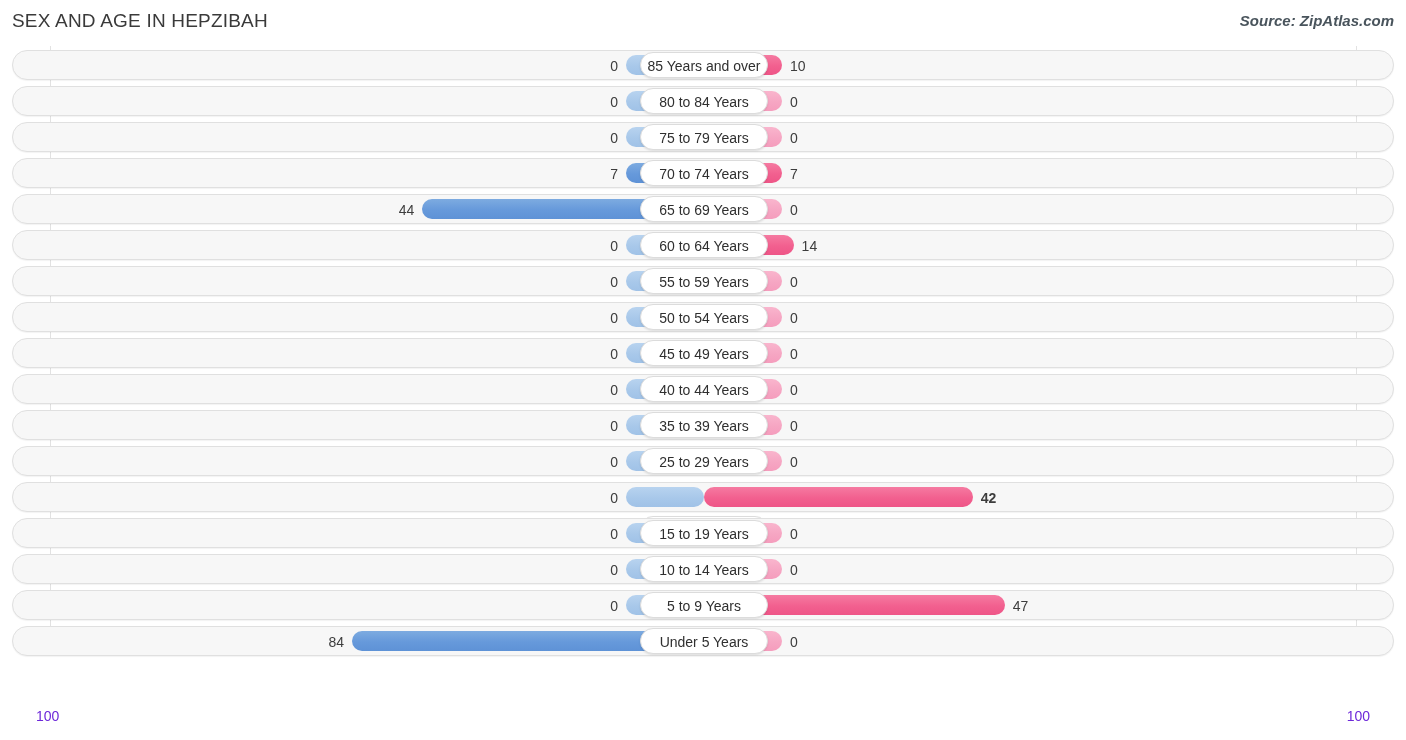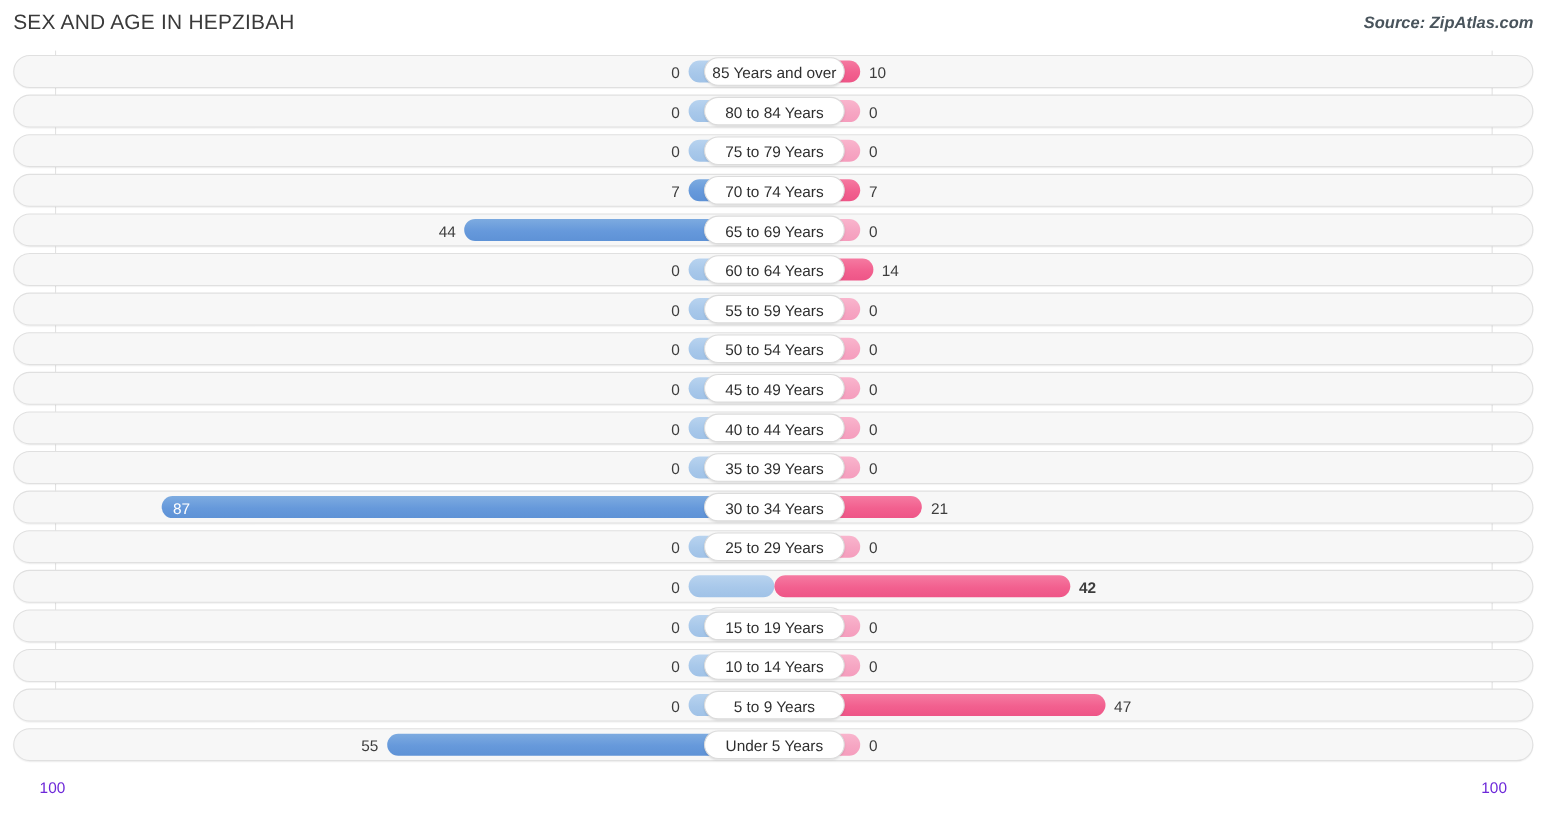--- a/index.html
+++ b/index.html
@@ -255,27 +255,20 @@
         <div class="age-pill" style="left: 627px; width: 128px;">40 to 44 Years</div>
       </div>
       <div class="row">
         <div class="bar bar-male zeroish" style="left: 613px; width: 78px;"></div>
         <div class="bar bar-female zeroish" style="left: 691px; width: 78px;"></div>
         <div class="val val-male" style="left: 545px; width: 60px;">0</div>
         <div class="val val-female" style="left: 777px; width: 60px;">0</div>
         <div class="age-pill" style="left: 627px; width: 128px;">35 to 39 Years</div>
       </div>
       <div class="row">
-        <div class="bar bar-male" style="left: 134.2px; width: 556.8px;"></div>
-        <div class="bar bar-female" style="left: 691px; width: 134.4px;"></div>
-        <div class="val val-male inside" style="left: 144.2px; width: 60px; text-align: left;">87</div>
-        <div class="val val-female" style="left: 833.4px; width: 60px;">21</div>
-        <div class="age-pill" style="left: 627px; width: 128px;">30 to 34 Years</div>
-      </div>
-      <div class="row">
         <div class="bar bar-male zeroish" style="left: 613px; width: 78px;"></div>
         <div class="bar bar-female zeroish" style="left: 691px; width: 78px;"></div>
         <div class="val val-male" style="left: 545px; width: 60px;">0</div>
         <div class="val val-female" style="left: 777px; width: 60px;">0</div>
         <div class="age-pill" style="left: 627px; width: 128px;">25 to 29 Years</div>
       </div>
       <div class="row">
         <div class="bar bar-male zeroish" style="left: 613px; width: 78px;"></div>
         <div class="bar bar-female" style="left: 691px; width: 268.8px;"></div>
         <div class="val val-male" style="left: 545px; width: 60px;">0</div>
@@ -299,21 +292,21 @@
       <div class="row">
         <div class="bar bar-male zeroish" style="left: 613px; width: 78px;"></div>
         <div class="bar bar-female" style="left: 691px; width: 300.8px;"></div>
         <div class="val val-male" style="left: 545px; width: 60px;">0</div>
         <div class="val val-female" style="left: 999.8px; width: 60px;">47</div>
         <div class="age-pill" style="left: 627px; width: 128px;">5 to 9 Years</div>
       </div>
       <div class="row">
         <div class="bar bar-male" style="left: 339px; width: 352px;"></div>
         <div class="bar bar-female zeroish" style="left: 691px; width: 78px;"></div>
-        <div class="val val-male" style="left: 271px; width: 60px;">55</div>
+        <div class="val val-male" style="left: 271px; width: 60px;">84</div>
         <div class="val val-female" style="left: 777px; width: 60px;">0</div>
         <div class="age-pill" style="left: 627px; width: 128px;">Under 5 Years</div>
       </div>
     </div>
 </div>
 
 <div id="footer">
   <div class="axis-label" id="axis-left">100</div>
   <div class="axis-label" id="axis-right">100</div>
 </div>

